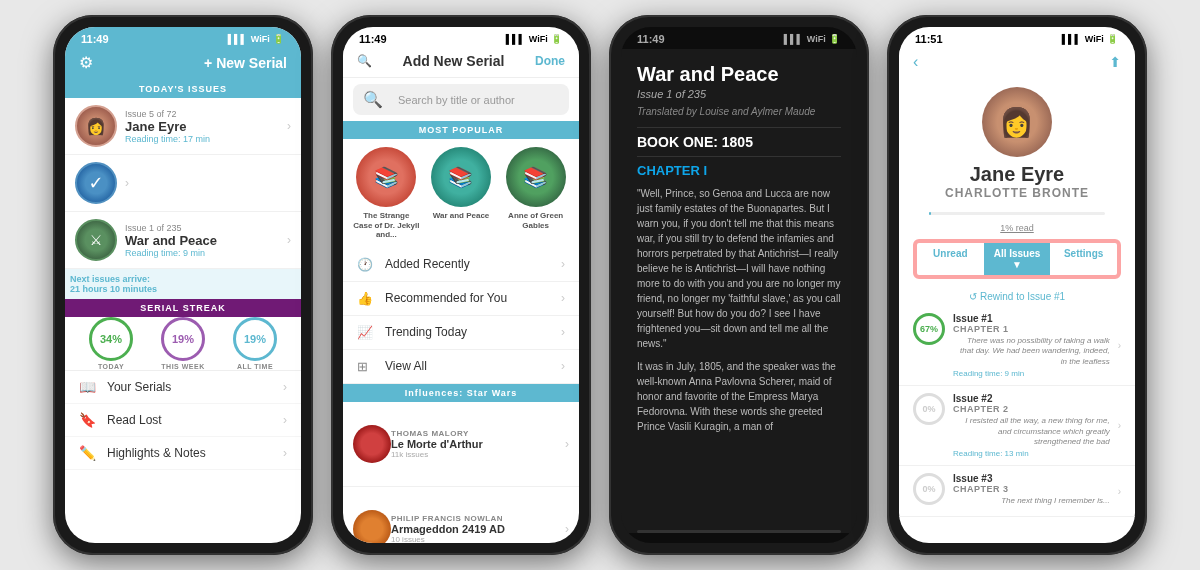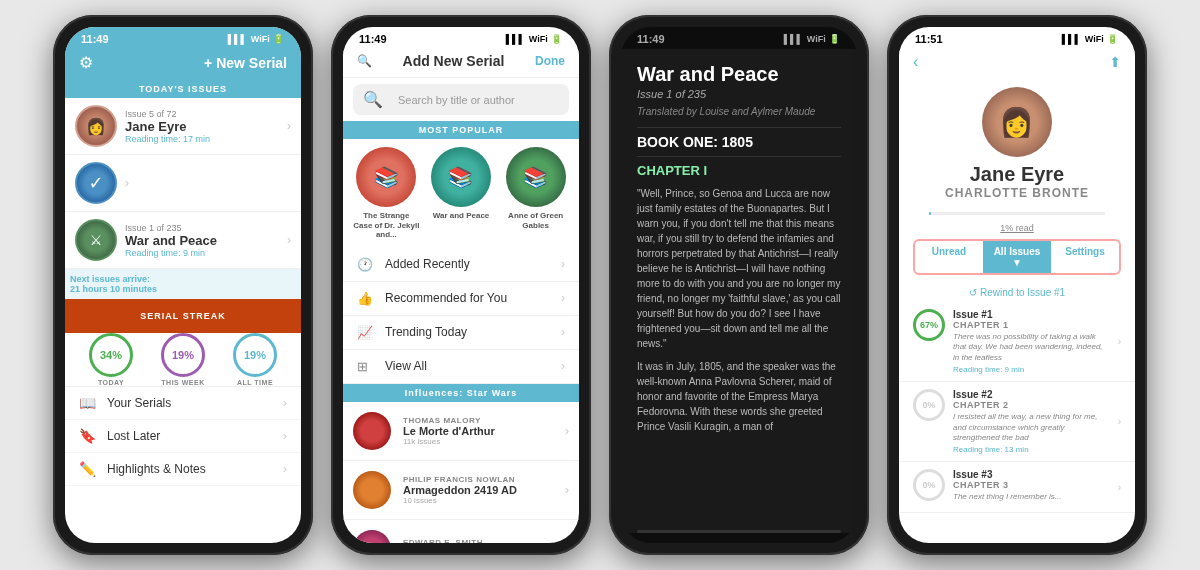--- a/index.html
+++ b/index.html
@@ -118,27 +118,27 @@
     .issue-subtitle.finished { color: #e67; }
     .chevron-right { color: #ccc; font-size: 12px; }
     .next-issues-banner {
       background: #e8f6fa;
       font-size: 9px;
       color: #5db8d0;
       padding: 5px;
       font-weight: 600;
     }
     .streak-header {
-      background: #c2410c;
+      background: #701a75;
       text-align: center;
       color: #fff;
       font-size: 9px;
       font-weight: 700;
       letter-spacing: 1px;
-      padding: 12px;
+      padding: 4px;
     }
     .streak-circles {
       display: flex;
       justify-content: space-around;
       padding: 0 10px;
       background: #fff;
     }
     .streak-circle-wrap { text-align: center; }
     .streak-circle {
       width: 44px;
@@ -236,23 +236,23 @@
       text-align: center;
       color: #fff;
       font-size: 9px;
       font-weight: 700;
       letter-spacing: 1px;
       padding: 4px;
     }
     .influence-item {
       display: flex;
       align-items: center;
-      padding: 10px 10px;
+      padding: 23px 10px;
       border-bottom: 1px solid #f0f0f0;
-      gap: 12px;
+      gap: 0;
     }
     .inf-avatar {
       width: 38px;
       height: 38px;
       border-radius: 50%;
       flex-shrink: 0;
     }
     .inf-avatar.red { background: radial-gradient(circle, #d04040 40%, #901010 80%); }
     .inf-avatar.orange { background: radial-gradient(circle, #e08030 40%, #b05010 80%); }
     .inf-avatar.pink { background: radial-gradient(circle, #c04070 40%, #802050 80%); }
@@ -262,21 +262,21 @@
     .inf-count { font-size: 8px; color: #aaa; }
 
     
     .p3-screen { background: #0d0d0d; color: #ddd; }
     .p3-content { flex: 1; padding: 14px 16px; overflow: hidden; }
     .p3-book-title { font-size: 20px; font-weight: 700; color: #fff; margin-bottom: 2px; }
     .p3-issue { font-size: 11px; color: #aaa; font-style: italic; margin-bottom: 6px; }
     .p3-translator { font-size: 10px; color: #888; font-style: italic; margin-bottom: 10px; }
     .p3-divider { border: none; border-top: 1px solid #333; margin: 6px 0; }
     .p3-chapter { font-size: 14px; font-weight: 700; color: #fff; margin-bottom: 4px; }
-    .p3-chapter-num { font-size: 13px; font-weight: 700; color: #86efac; margin-bottom: 8px; }
+    .p3-chapter-num { font-size: 13px; font-weight: 700; color: #0ea5e9; margin-bottom: 8px; }
     .p3-text { font-size: 10px; color: #bbb; line-height: 1.5; margin-bottom: 8px; }
     .p3-bottom-bar { height: 3px; background: #333; margin: 0 16px; border-radius: 2px; }
 
     
     .p4-header {
       background: #fff;
       padding: 4px 14px 8px;
       display: flex;
       justify-content: space-between;
       align-items: center;
@@ -307,21 +307,21 @@
       position: relative;
     }
     .p4-progress-bar {
       height: 100%;
       background: #5db8d0;
       border-radius: 2px;
       width: 1%;
     }
     .p4-tabs {
       display: flex;
-      border: 2px solid #fca5a5;
+      border: 4px solid #fca5a5;
       border-radius: 6px;
       margin: 0 14px 8px;
       overflow: hidden;
       flex-shrink: 0;
     }
     .p4-tab {
       flex: 1;
       text-align: center;
       padding: 5px;
       font-size: 10px;
@@ -354,21 +354,21 @@
       justify-content: center;
       font-size: 9px;
       font-weight: 700;
       flex-shrink: 0;
     }
     .p4-ring.green { border-color: #4caf50; color: #4caf50; }
     .p4-ring.gray { border-color: #ddd; color: #ccc; }
     .p4-issue-detail { flex: 1; }
     .p4-issue-num { font-size: 10px; font-weight: 700; color: #333; }
     .p4-issue-chapter { font-size: 9px; font-weight: 700; color: #888; letter-spacing: 0.5px; }
-    .p4-issue-excerpt { font-size: 8px; color: #888; font-style: italic; line-height: 1.3; margin: 2px 0; }
+    .p4-issue-excerpt { font-size: 8px; color: #888; font-style: italic; line-height: 1.3; margin: 2px 0; text-align: right; }
     .p4-reading-time { font-size: 8px; color: #5db8d0; }
     .p4-chevron { color: #ccc; font-size: 10px; align-self: center; }
   </style>
 </head>
 <body>
 
 <div class="phones-container">
 
   <div class="phone">
     <div class="phone-screen">
@@ -446,21 +446,21 @@
       </div>
 
       <div class="p1-bottom-nav">
         <div class="nav-item">
           <span class="nav-icon">📖</span>
           <span class="nav-label">Your Serials</span>
           <span class="chevron-right">›</span>
         </div>
         <div class="nav-item">
           <span class="nav-icon">🔖</span>
-          <span class="nav-label">Lost Later</span>
+          <span class="nav-label">Read Lost</span>
           <span class="chevron-right">›</span>
         </div>
         <div class="nav-item">
           <span class="nav-icon">✏️</span>
           <span class="nav-label">Highlights &amp; Notes</span>
           <span class="chevron-right">›</span>
         </div>
       </div>
     </div>
   </div>

